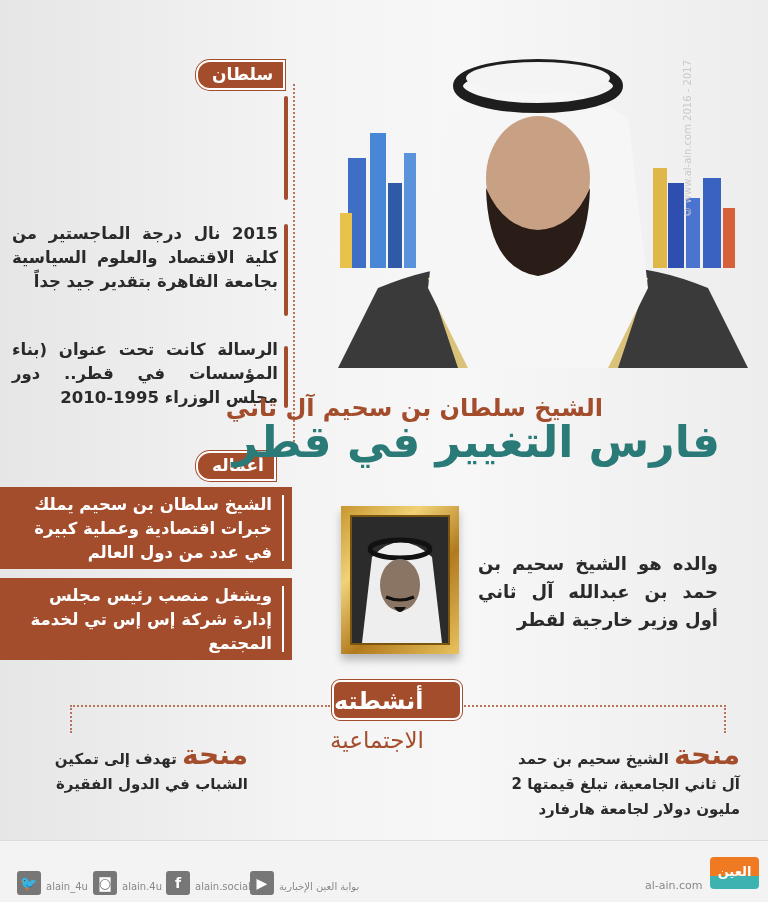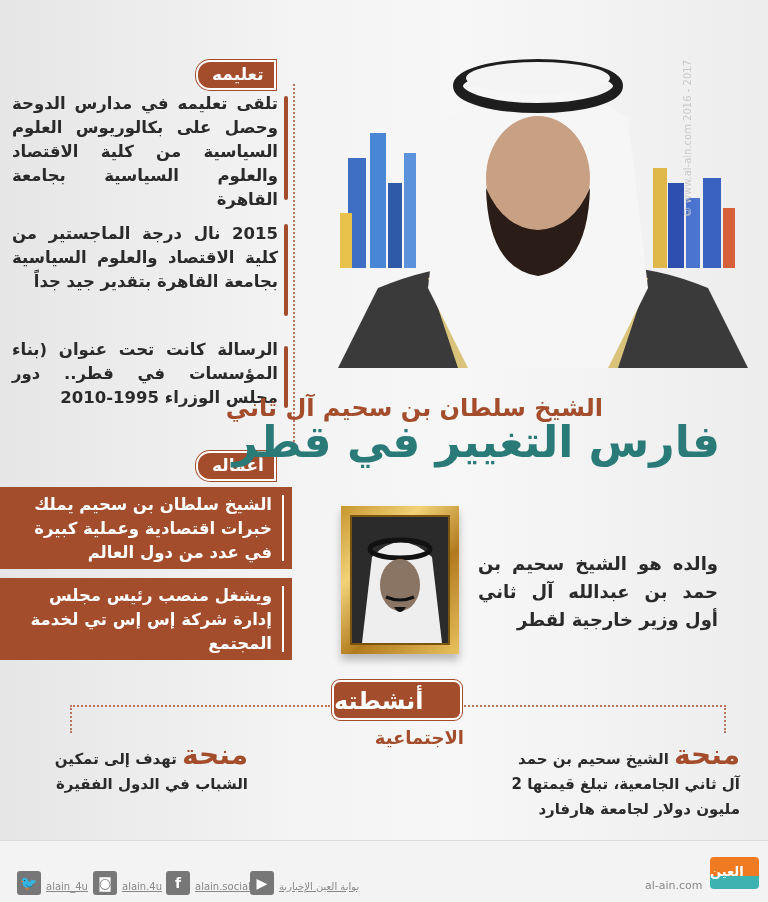--- a/index.html
+++ b/index.html
@@ -59,53 +59,52 @@
     .father-text {
       position: absolute; right: 50px; top: 550px; width: 240px;
       font-size: 18px; line-height: 28px; font-weight: bold; color: #2a2a2a; text-align: justify; text-align-last: right;
     }
     .activities-tag {
       position: absolute; left: 332px; top: 680px; width: 130px; height: 40px;
       background: #a44d2c; color: #fff; font-size: 24px; font-weight: bold;
       text-align: left; line-height: 38px; border-radius: 8px;
       border: 2px solid #fff; box-shadow: 0 0 0 1px #a44d2c;
     }
-    .activities-sub { position: absolute; left: 330px; top: 727px; width: 134px; text-align: right; font-size: 18px; font-weight: bold; color: #a44d2c; }
+    .activities-sub { position: absolute; left: 330px; top: 727px; width: 134px; text-align: left; font-size: 23px; font-weight: normal; color: #a44d2c; }
     .hdotted { position: absolute; height: 0; border-top: 2px dotted #b8735a; }
     .grant {
       position: absolute; font-size: 15px; line-height: 25px; font-weight: bold; color: #2a2a2a; text-align: right;
     }
     .grant .gword { font-size: 28px; color: #a44d2c; font-weight: bold; line-height: 30px; }
     .footer {
       position: absolute; left: 0; right: 0; top: 840px; height: 62px; background: #f3f3f3;
       border-top: 1px solid #dcdcdc; direction: ltr;
     }
     .social { position: absolute; top: 30px; display: flex; align-items: center; gap: 5px; }
     .social .ico {
       width: 24px; height: 24px; background: #777; border-radius: 3px; color: #fff;
       font-size: 14px; font-weight: bold; display: flex; align-items: center; justify-content: center;
     }
-    .social .lbl { font-size: 10px; color: #888; margin-top: 6px; text-decoration: underline; }
+    .social .lbl { font-size: 10px; color: #888; margin-top: 6px; }
     .site { position: absolute; left: 645px; top: 38px; font-size: 11px; color: #888; }
     .logo {
       position: absolute; left: 710px; top: 16px; width: 49px; height: 32px; border-radius: 4px;
       background: linear-gradient(180deg, #f07a22 60%, #3cb3b0 60%); color: #fff;
-      font-size: 13px; font-weight: bold; line-height: 30px;
+      font-size: 13px; font-weight: bold; text-align: center; line-height: 30px;
     }
   </style>
 </head>
 <body>
 
 <div class="page">
 
-  <div class="section-tag" style="left:196px; top:60px;">تعليمه</div>
+  <div class="section-tag" style="left:196px; top:60px;">سلطان</div>
   <div class="vline-dotted" style="left:293px; top:84px; height:370px;"></div>
 
   <div class="bar" style="left:284px; top:96px; height:104px;"></div>
-  <div class="block" style="left:12px; top:92px; width:266px;">تلقى تعليمه في مدارس الدوحة وحصل على بكالوريوس العلوم السياسية من كلية الاقتصاد والعلوم السياسية بجامعة القاهرة</div>
 
   <div class="bar" style="left:284px; top:224px; height:92px;"></div>
   <div class="block" style="left:12px; top:222px; width:266px;">2015 نال درجة الماجستير من كلية الاقتصاد والعلوم السياسية بجامعة القاهرة بتقدير جيد جداً</div>
 
   <div class="bar" style="left:284px; top:346px; height:62px;"></div>
   <div class="block" style="left:12px; top:338px; width:266px;">الرسالة كانت تحت عنوان (بناء المؤسسات في قطر.. دور مجلس الوزراء 1995-2010</div>
 
   <div class="section-tag" style="left:196px; top:451px;">أعماله</div>
   <div class="work-block" style="top:578px; width:292px; height:82px;">
     <div class="wbar"></div>

